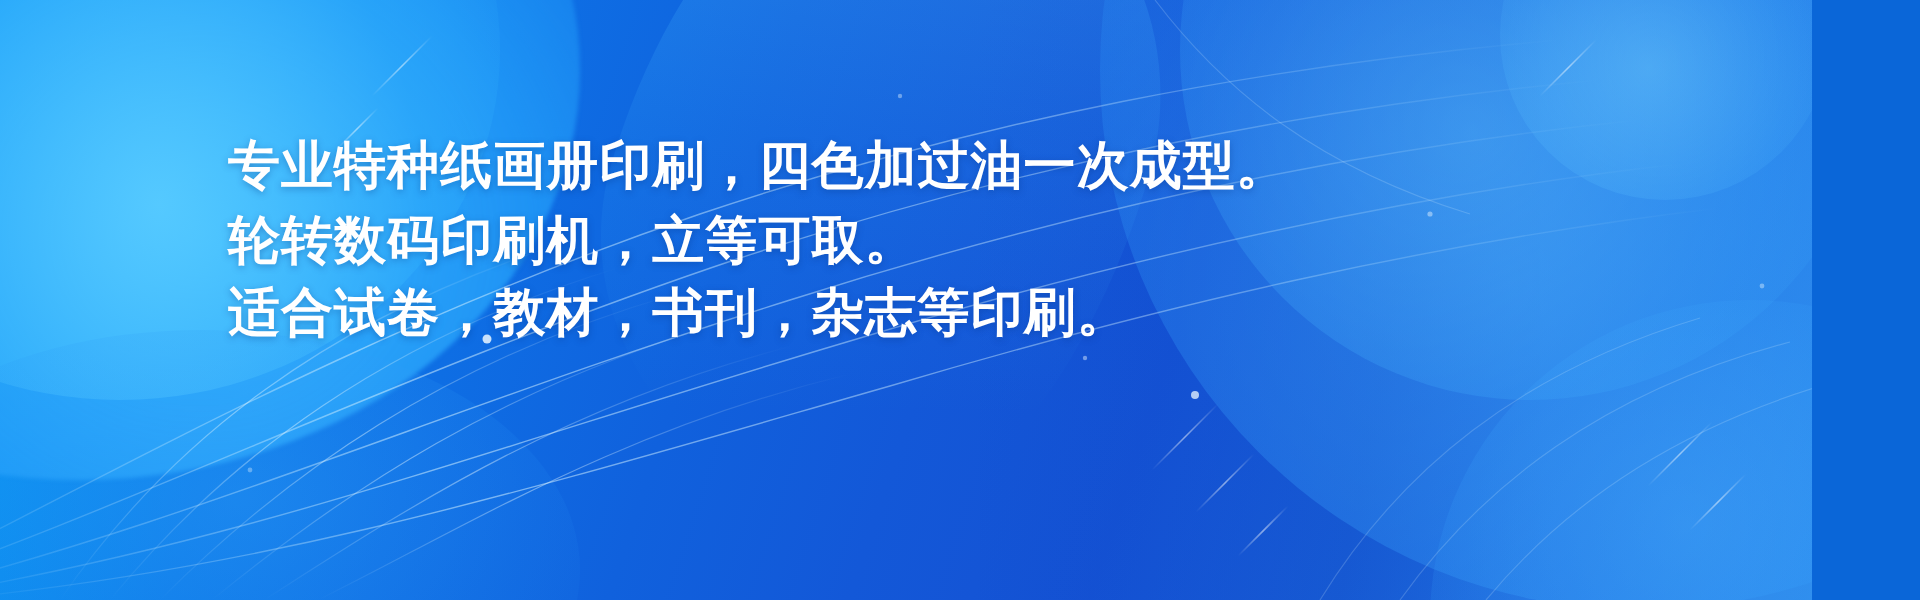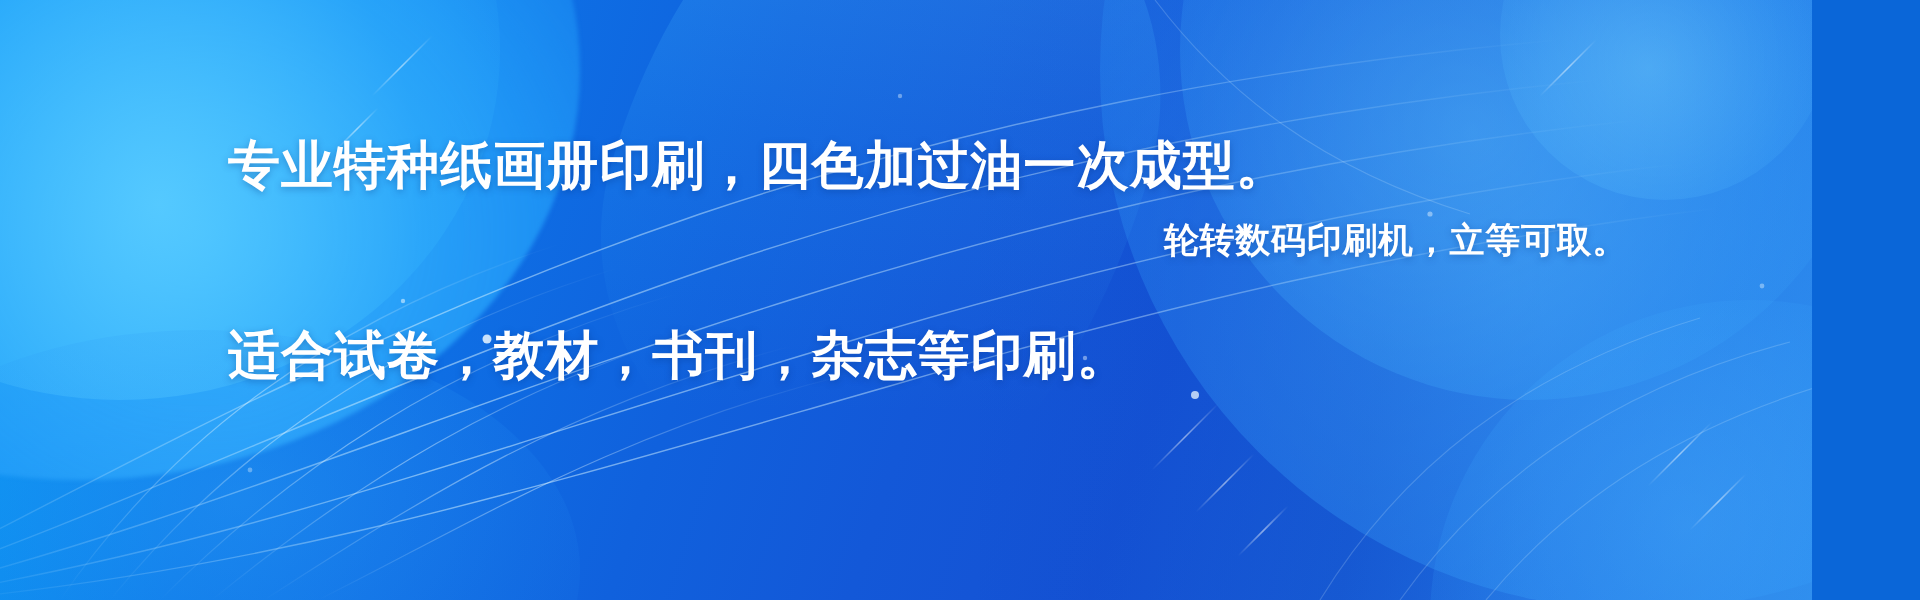--- a/index.html
+++ b/index.html
@@ -170,22 +170,22 @@
     display: block;
     white-space: nowrap;
     font-family: "DejaVu Serif", "Liberation Serif", serif;
     font-weight: 700;
     color: #ffffff;
     letter-spacing: 0.02em;
     text-shadow: 0 2px 7px rgba(6,48,130,0.35);
   }
 
   .line-1 { font-size: 52px; line-height: 78px; }
-  .line-2 { font-size: 35px; line-height: 72px; text-align: right; }
-  .line-3 { font-size: 52px; line-height: 72px; margin-top: 43px; }
+  .line-2 { font-size: 52px; line-height: 72px; }
+  .line-3 { font-size: 52px; line-height: 72px; }
 </style>
 </head>
 <body>
 
 <div class="banner">
 
   <div class="deco blob-topleft"></div>
   <div class="deco blob-topleft2"></div>
   <div class="deco dark-band"></div>
   <div class="deco wedge-center"></div>

